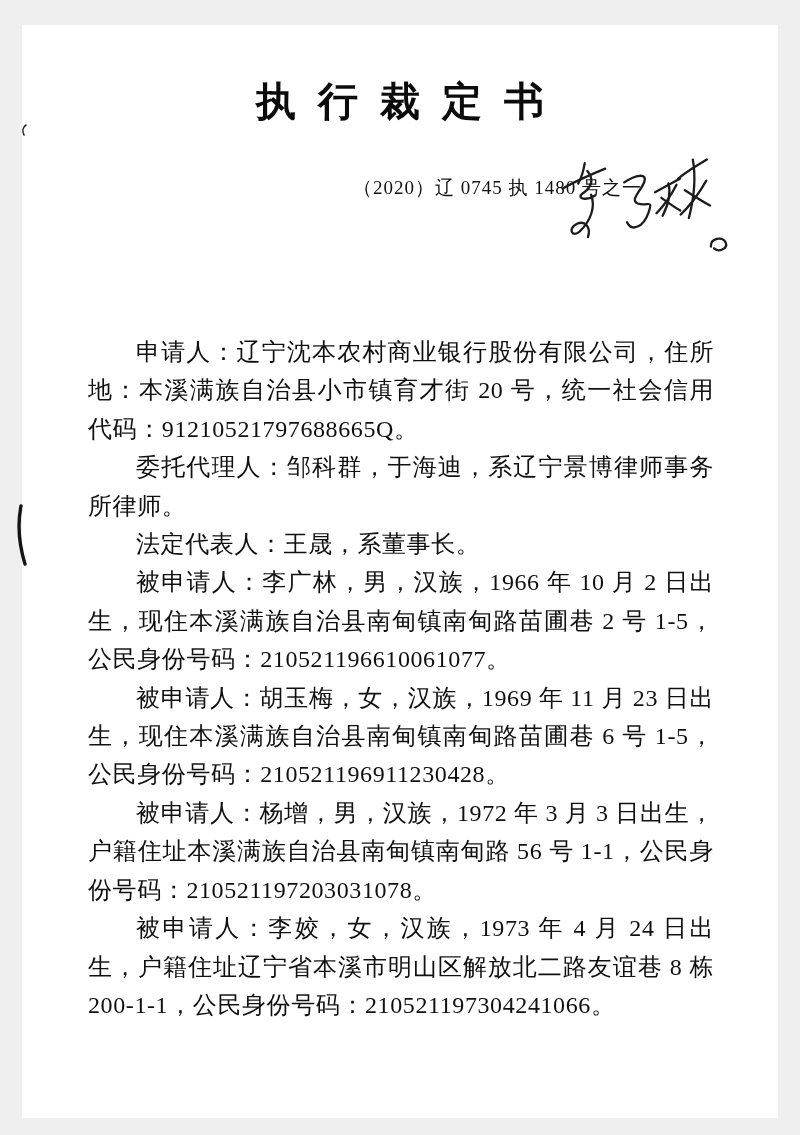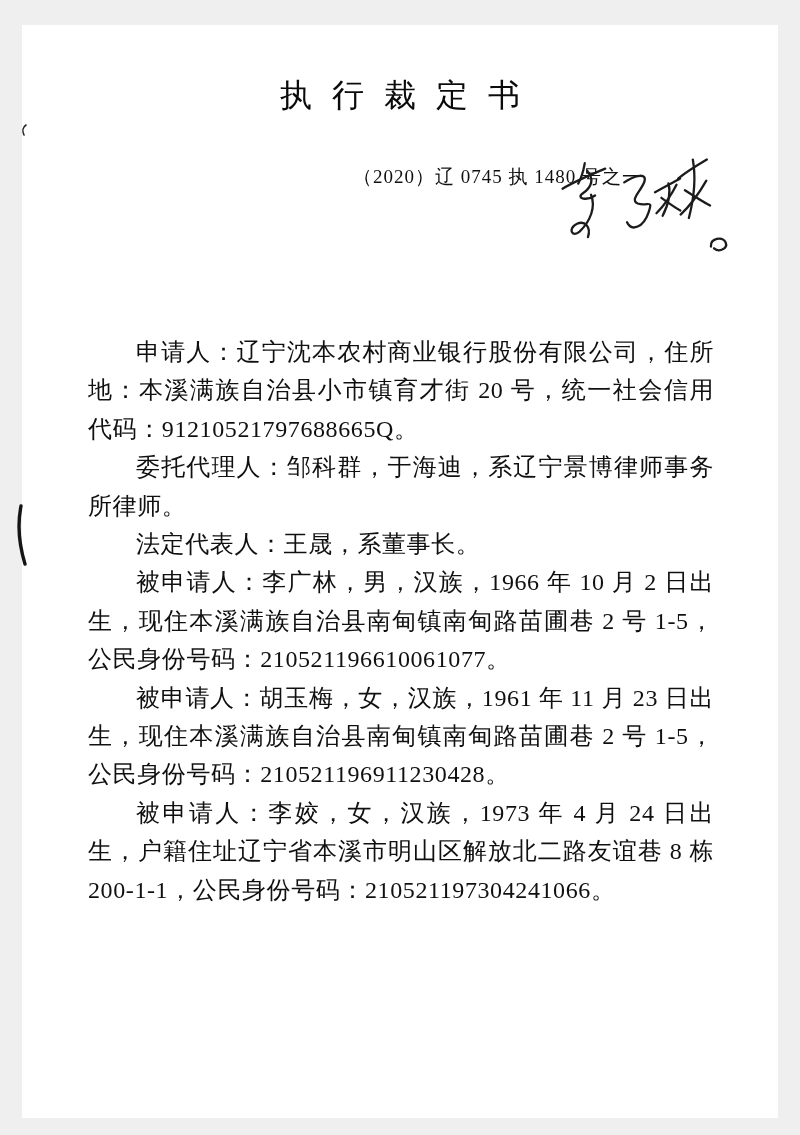--- a/index.html
+++ b/index.html
@@ -32,22 +32,22 @@
     font-weight: 700;
     letter-spacing: 11px;
     color: #0b0b0b;
     white-space: nowrap;
   }
   .doc-title {
     margin: 0;
     margin-top: 49px;
     padding-left: 6px;
     text-align: center;
-    font-size: 32px;
-    font-weight: 400;
+    font-size: 40px;
+    font-weight: 700;
     letter-spacing: 6px;
     color: #0b0b0b;
     white-space: nowrap;
   }
   .signature-wrap {
     position: absolute;
     left: 528px;
     top: 122px;
     width: 190px;
     height: 120px;
@@ -137,17 +137,18 @@
     </svg>
   </div>
 
   <p class="case-number">（2020）辽 0745 执 1480 号之一</p>
 
   <div class="doc-body">
     <p>申请人：辽宁沈本农村商业银行股份有限公司，住所地：本溪满族自治县小市镇育才街 20 号，统一社会信用代码：91210521797688665Q。</p>
     <p>委托代理人：邹科群，于海迪，系辽宁景博律师事务所律师。</p>
     <p>法定代表人：王晟，系董事长。</p>
     <p>被申请人：李广林，男，汉族，1966 年 10 月 2 日出生，现住本溪满族自治县南甸镇南甸路苗圃巷 2 号 1-5，公民身份号码：210521196610061077。</p>
-    <p>被申请人：胡玉梅，女，汉族，1961 年 11 月 23 日出生，现住本溪满族自治县南甸镇南甸路苗圃巷 2 号 1-5，公民身份号码：210521196911230428。</p>
+    <p>被申请人：胡玉梅，女，汉族，1969 年 11 月 23 日出生，现住本溪满族自治县南甸镇南甸路苗圃巷 6 号 1-5，公民身份号码：210521196911230428。</p>
+    <p>被申请人：杨增，男，汉族，1972 年 3 月 3 日出生，户籍住址本溪满族自治县南甸镇南甸路 56 号 1-1，公民身份号码：210521197203031078。</p>
     <p>被申请人：李姣，女，汉族，1973 年 4 月 24 日出生，户籍住址辽宁省本溪市明山区解放北二路友谊巷 8 栋 200-1-1，公民身份号码：210521197304241066。</p>
   </div>
 
 </div>
 
 </body></html>

